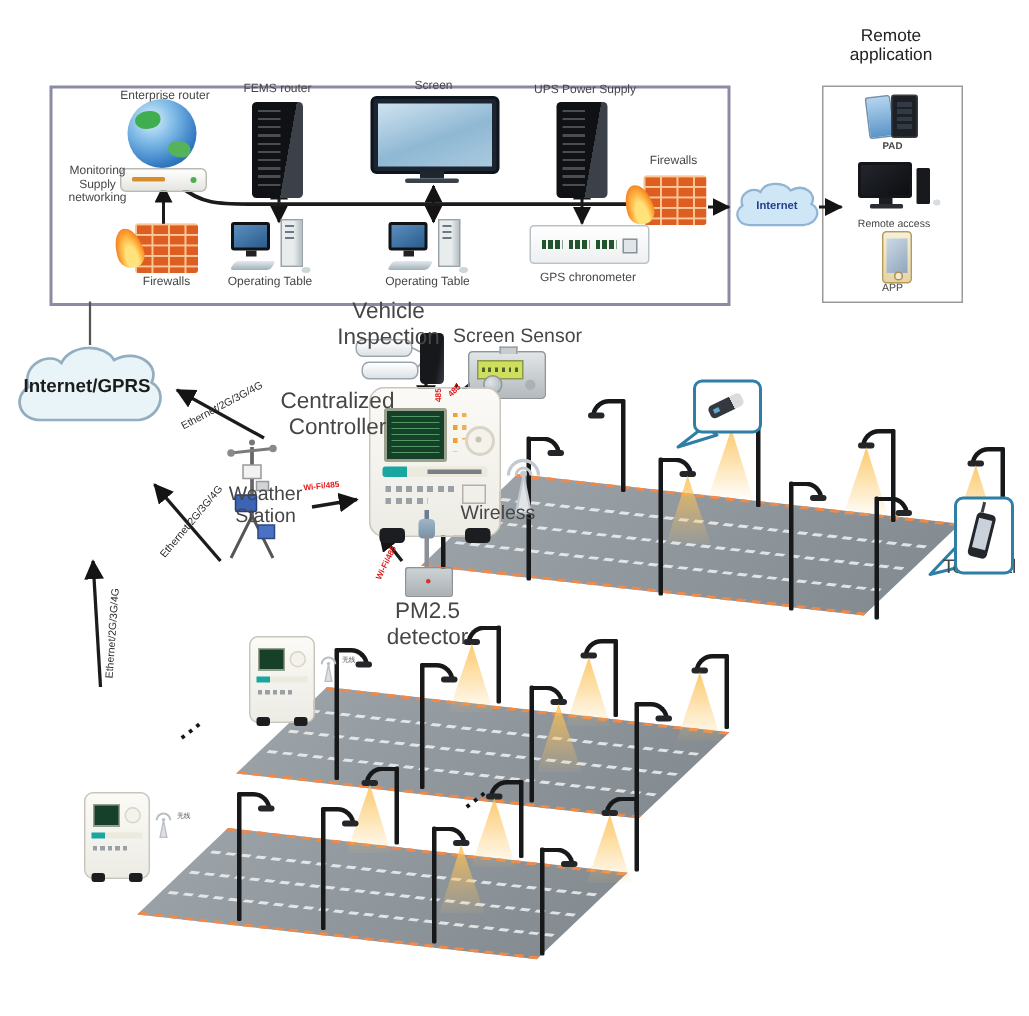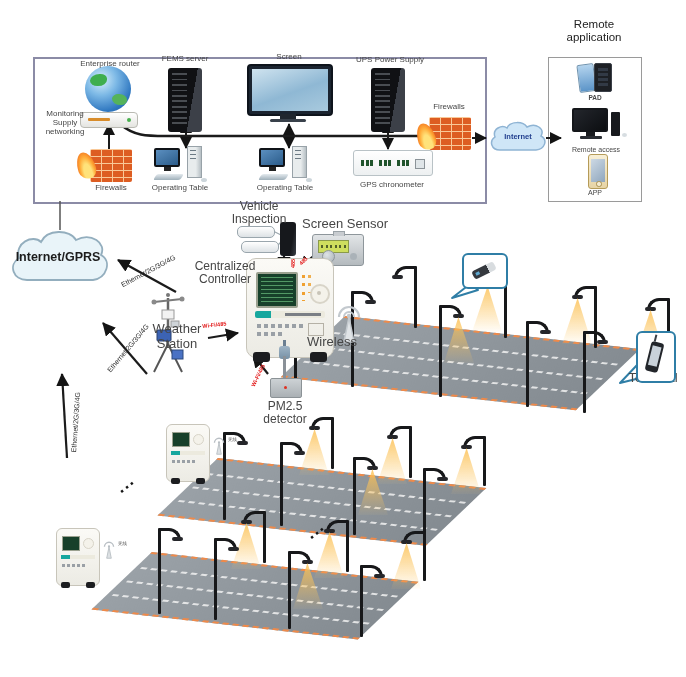--- a/index.html
+++ b/index.html
@@ -1,20 +1,20 @@
 <!DOCTYPE html>
 <html><head>
 <meta charset="utf-8">
 <style>
   html,body{margin:0;padding:0;background:#fff;}
   .stage{position:relative;width:686px;height:677px;background:#fff;overflow:hidden;
          font-family:"Liberation Sans",sans-serif;color:#3c3c3c;}
   .abs{position:absolute;}
   .lbl{position:absolute;text-align:center;line-height:1.12;color:#464646;z-index:8;}
-  .s8{font-size:8px;} .s7{font-size:7px;} .s12{font-size:12px;} .s13{font-size:13px;}
+  .s8{font-size:8px;} .s7{font-size:7px;} .s12{font-size:15px;} .s13{font-size:13px;}
   .s11{font-size:11.5px;} .bold{font-weight:bold;}
 
   
   .monbox{left:33px;top:57px;width:450px;height:143px;border:2px solid #8b8ba6;z-index:2;background:#fff;}
   .rembox{left:548px;top:57px;width:92px;height:143px;border:1.5px solid #9a9a9a;z-index:2;background:#fff;}
 
   
   .connsvg{position:absolute;left:0;top:0;z-index:5;pointer-events:none;}
 
   
@@ -197,21 +197,21 @@
     <path d="M638,364 L620,383 L640,378 Z" fill="#ffffff" stroke="#2f7ea6" stroke-width="2" stroke-linejoin="round"></path>
   </svg>
 
   <div class="abs monbox"></div>
   <div class="lbl s8" style="left:36px;top:110px;width:58px;">Monitoring Supply networking</div>
 
   <div class="lbl s8" style="left:60px;top:60px;width:100px;">Enterprise router</div>
   <div class="abs globe"></div>
   <div class="abs router"></div>
 
-  <div class="lbl s8" style="left:150px;top:55px;width:70px;">FEMS server</div>
+  <div class="lbl s8" style="left:150px;top:55px;width:70px;">FEMS router</div>
   <div class="server" style="left:168px;top:68px;"></div>
 
   <div class="lbl s8" style="left:263px;top:53px;width:52px;">Screen</div>
   <div class="abs bigscreen">
       <div class="scr"></div>
     </div>
   <div class="abs mon-neck"></div>
   <div class="abs mon-base"></div>
 
   <div class="lbl s8" style="left:350px;top:56px;width:80px;">UPS Power Supply</div>

